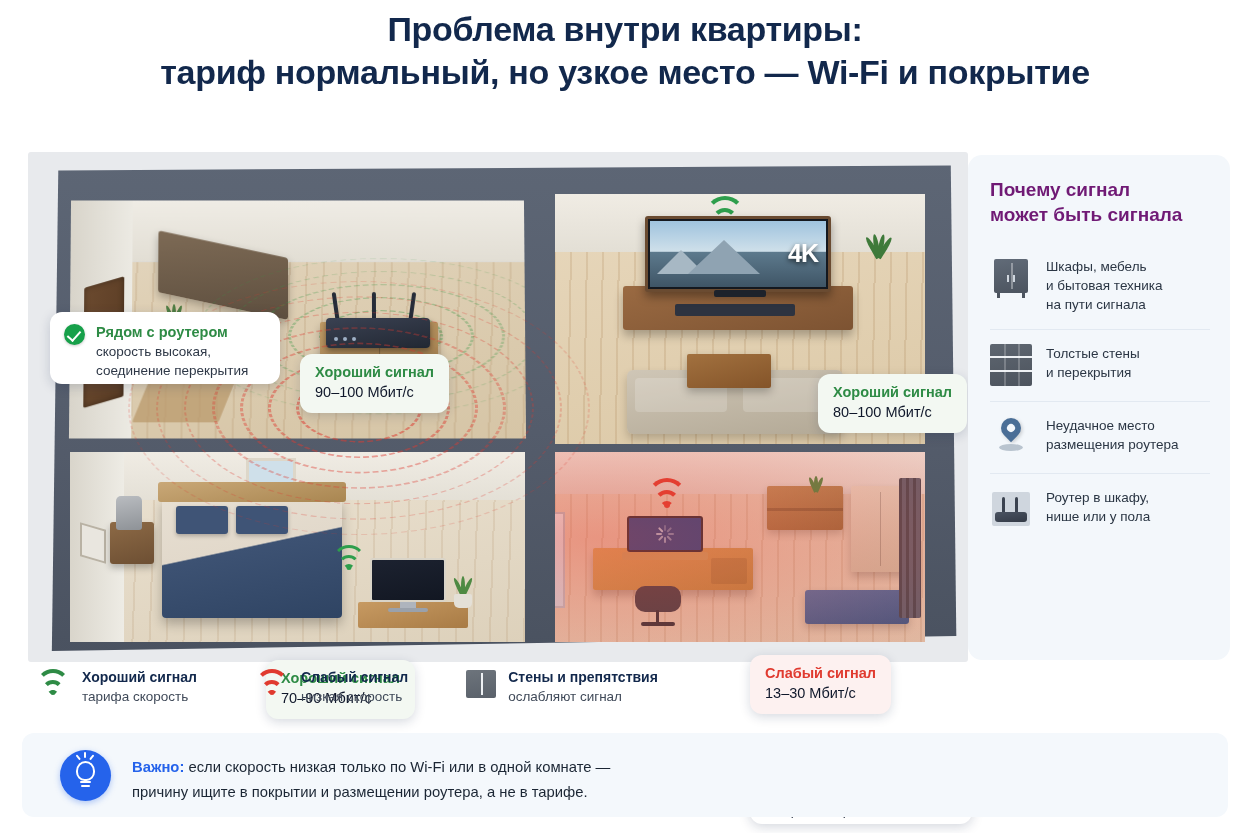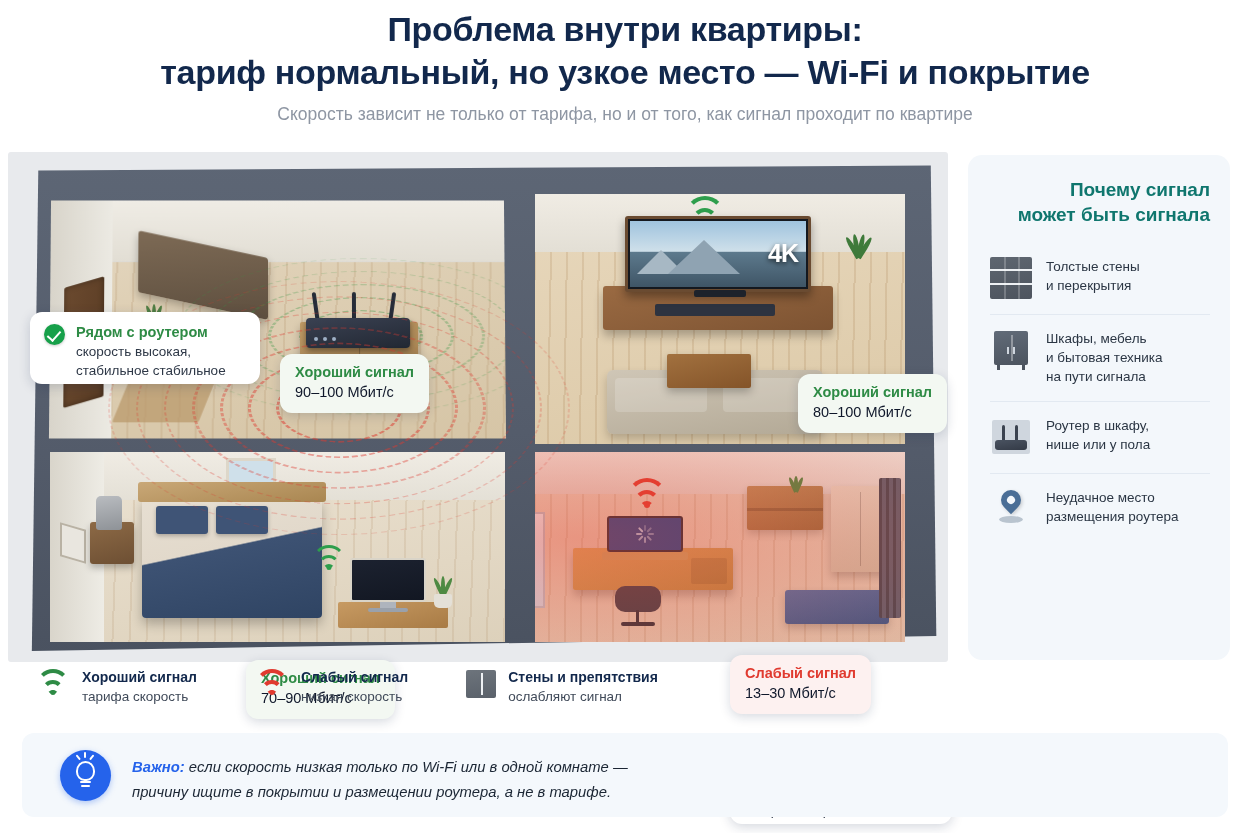--- a/index.html
+++ b/index.html
@@ -18,21 +18,21 @@
   }
   .title-l2 {
     font-size: 34px; font-weight: bold; color: #12284c; letter-spacing: -0.3px; line-height: 44px;
   }
   .subtitle {
     margin-top: 9px; font-size: 17.5px; color: #8e96a3; line-height: 22px; font-weight: 400;
   }
 
   
   .plan-wrap {
-    position: absolute; left: 8px; top: 152px; width: 940px; height: 510px;
+    position: absolute; left: 28px; top: 152px; width: 940px; height: 510px;
   }
   .plan-bg {
     position: absolute; inset: 0;
     background: #e8eaed;
     border-radius: 3px;
   }
   
   .slab {
     position: absolute; left: 10px; top: 6px; width: 922px; height: 498px;
     background: linear-gradient(180deg,#5d6675 0%, #545c6b 55%, #4a5260 100%);
@@ -272,21 +272,21 @@
     content:""; position:absolute; left:6px; top:4px; width:6px;height:11px;
     border:solid #fff; border-width:0 2.3px 2.3px 0; transform:rotate(42deg);
   }
   #callout-router .body{ padding-left:30px; }
 
   
   .side {
     position:absolute; left:968px; top:155px; width:262px; height:505px;
     background:#f3f7fb; border-radius:14px; padding:22px 20px 10px 22px;
   }
-  .side h2 { font-size:19px; line-height:25px; color:#0f766e; font-weight:bold;text-align:right; }
+  .side h2 { font-size:19px; line-height:25px; color:#701a75; font-weight:bold; }
   .side ul { list-style:none; margin-top:16px; }
   .side li { display:flex; align-items:flex-start; gap:14px; padding:14px 0 15px 0; border-bottom:1px solid #e2e9f1; }
   .side li:last-child{ border-bottom:none; }
   .side li .txt { font-size:13.5px; color:#2b3644; line-height:19px; }
   .ic { width:42px; min-width:42px; height:42px; position:relative; }
 
   .ic-wall { background:linear-gradient(170deg,#5e6670,#4d545e); border-radius:2px; }
   .ic-wall i { position:absolute; left:0; width:100%; height:2px; background:#eef1f4; display:block; }
   .ic-wall i.r1{ top:12px; } .ic-wall i.r2{ top:26px; }
   .ic-wall b { position:absolute; top:0; width:2px; height:100%; background:rgba(255,255,255,.22); display:block; }
@@ -318,42 +318,41 @@
   .legend { position:absolute; left:36px; top:668px; display:flex; gap:58px; align-items:flex-start; }
   .legend .item { display:flex; gap:12px; align-items:flex-start; }
   .legend .lt { font-size:14px; font-weight:bold; color:#12284c; line-height:19px; }
   .legend .ls { font-size:13.5px; color:#404a59; line-height:19px; }
   .legend .swatch-wall { width:30px;height:28px;background:linear-gradient(170deg,#6d747c,#5a616a);border-radius:2px; position:relative; margin-top:2px;}
   .legend .swatch-wall:after{content:"";position:absolute;left:50%;top:3px;width:2px;height:22px;background:#eef1f4;}
 
   
   .bottombar {
     position:absolute; left:22px; top:733px; width:1206px; height:84px;
-    background:#f4f8fc; border-radius:12px;font-style:italic;
+    background:#f4f8fc; border-radius:12px;
   }
   .bulb {
     position:absolute; left:38px; top:17px; width:51px;height:51px;border-radius:50%;
     background:#2563eb; box-shadow:0 2px 6px rgba(37,99,235,.35);
   }
   .bulb .g { position:absolute; left:16px; top:11px; width:19px;height:20px;border:2.6px solid #fff;border-radius:50% 50% 45% 45%; }
   .bulb .n { position:absolute; left:20px; top:31px; width:11px;height:2.2px;background:#fff;border-radius:1px; }
   .bulb .n2{ position:absolute; left:21px; top:35px; width:9px;height:2.2px;background:#fff;border-radius:1px; }
   .bulb .ray{ position:absolute; width:2px;height:6px;background:#fff;border-radius:1px;left:24px;top:2px;transform-origin:1px 14px; }
   .bartext { position:absolute; left:110px; top:22px; width:600px; font-size:14.8px; line-height:25px; color:#1b2634; }
   .bartext b { color:#2563eb; }
 </style>
 </head>
 <body>
 
 <div id="root">
 
   <div class="header">
     <div class="title-l1">Проблема внутри квартиры:</div>
     <div class="title-l2">тариф нормальный, но узкое место — Wi-Fi и покрытие</div>
-    <div class="subtitle">Скорость зависит не только от тарифа, но и от того, как сигнал проходит по квартире</div>
   </div>
 
   <div class="plan-wrap">
     <div class="plan-bg"></div>
     <div class="slab"></div>
 
     <div class="room" id="roomA">
       <div class="floor"></div>
       <div class="wallback"></div>
       <div class="wallleft"></div>
@@ -503,21 +502,21 @@
         <div class="ring r" style="width: 350px; height: 350px; border-width: 2.7px; opacity: 0.4; transform: translate(-50%, -50%) scaleY(0.55) rotate(8deg);"></div>
         <div class="ring r" style="width: 406px; height: 406px; border-width: 2.4px; opacity: 0.32; transform: translate(-50%, -50%) scaleY(0.55) rotate(8deg);"></div>
         <div class="ring r" style="width: 462px; height: 462px; border-width: 2.1px; opacity: 0.24; transform: translate(-50%, -50%) scaleY(0.55) rotate(8deg);"></div>
       </div>
 
     <div class="callout" id="callout-router">
       <div class="ok-badge"></div>
       <div class="body">
         <div class="t" style="color:#2e8b45">Рядом с роутером</div>
         <div class="s">скорость высокая,</div>
-        <div class="s">стабильное стабильное</div>
+        <div class="s">соединение перекрытия</div>
       </div>
     </div>
 
     <div class="chip good" id="chip-router">
       <div class="k" style="color:#2e8b45">Хороший сигнал</div>
       <div class="v">90–100 Мбит/с</div>
     </div>
 
     <div class="chip good" id="chip-tv">
       <div class="k" style="color:#2e8b45">Хороший сигнал</div>
@@ -540,70 +539,70 @@
       <div class="s">и теряет скорость</div>
     </div>
   </div>
 
   <aside class="side">
     <h2>
       <span>Почему сигнал</span><br>
       <span>может быть сигнала</span>
     </h2>
     <ul>
-
-      <li>
-        <div class="ic ic-wall">
-          <i class="r1"></i>
-            <i class="r2"></i>
-            <b class="c1"></b>
-            <b class="c2"></b>
-        </div>
-        <div class="txt">
-          <span>Толстые стены</span><br>
-          <span>и перекрытия</span>
-        </div>
-      </li>
 
       <li>
         <div class="ic ic-cab">
           <div class="box"></div>
             <div class="h1"></div>
             <div class="h2"></div>
           <div class="lg l"></div>
             <div class="lg r"></div>
         </div>
         <div class="txt">
           <span>Шкафы, мебель</span><br>
           <span>и бытовая техника</span><br>
           <span>на пути сигнала</span>
         </div>
       </li>
 
       <li>
+        <div class="ic ic-wall">
+          <i class="r1"></i>
+            <i class="r2"></i>
+            <b class="c1"></b>
+            <b class="c2"></b>
+        </div>
+        <div class="txt">
+          <span>Толстые стены</span><br>
+          <span>и перекрытия</span>
+        </div>
+      </li>
+
+      <li>
+        <div class="ic ic-pin">
+          <div class="p"></div>
+            <div class="sh"></div>
+        </div>
+        <div class="txt">
+          <span>Неудачное место</span><br>
+          <span>размещения роутера</span>
+        </div>
+      </li>
+
+      <li>
         <div class="ic ic-rt">
           <div class="back"></div>
             <div class="a l"></div>
             <div class="a r"></div>
             <div class="body"></div>
         </div>
         <div class="txt">
           <span>Роутер в шкафу,</span><br>
           <span>нише или у пола</span>
-        </div>
-      </li>
-
-      <li>
-        <div class="ic ic-pin">
-          <div class="p"></div>
-            <div class="sh"></div>
-        </div>
-        <div class="txt">
-          <span>Неудачное место</span><br>
-          <span>размещения роутера</span>
         </div>
       </li>
     </ul>
   </aside>
 
   <div class="legend">
     <div class="item">
       <div class="wifi-glyph" id="legendGood" style="position:relative;width:34px;height:26px;color:#2e8b45;margin-top:2px">
           <span style="width: 34px; height: 34px; border-width: 4.42px; top: -0.88px;"></span>
           <span style="width: 22.44px; height: 22.44px; border-width: 4.03px; top: 10.1px;"></span>

